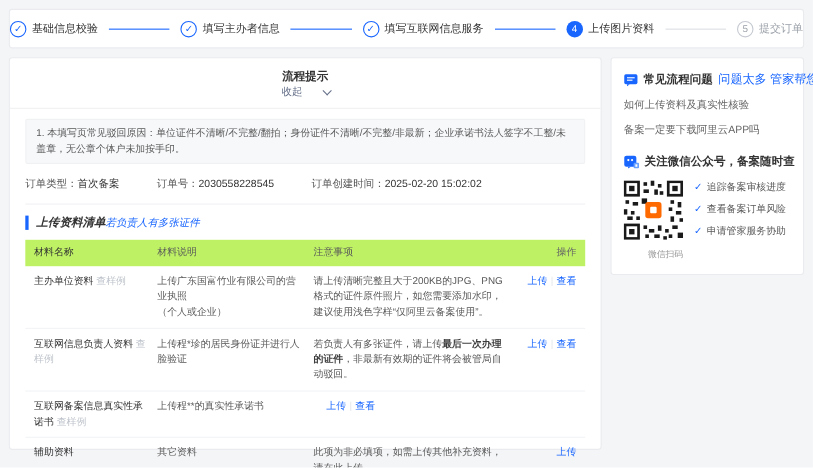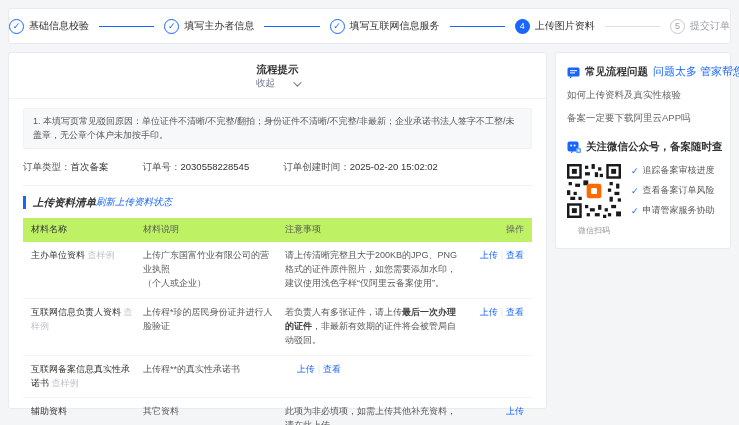--- a/index.html
+++ b/index.html
@@ -76,21 +76,21 @@
   .bold-seg { font-weight: bold; color: #3d3d3d; }
 
   
   .sb-head { display: flex; align-items: flex-end; gap: 5px; }
   .sb-title { font-size: 10.5px; font-weight: bold; color: #333; white-space: nowrap; }
   .sb-more { font-size: 11px; color: #1966ff; cursor: pointer; white-space: nowrap; }
   .sb-link { font-size: 9.5px; color: #666; margin-top: 10px; cursor: pointer; }
   .sb-sec2 { margin-top: 15px; }
   .qr-row { display: flex; margin-top: 10px; gap: 10px; }
   .qr-box { width: 54px; }
-  .qr-caption { font-size: 8px; color: #999; margin-top: 3px; text-align: center; }
+  .qr-caption { font-size: 8px; color: #999; margin-top: 3px; text-align: right; }
   .benefit { display: flex; align-items: center; gap: 4px; font-size: 9px; color: #595959; margin-bottom: 7px; }
   .check-mini { color: #1966ff; font-size: 9px; }
   .icon-sq { flex: 0 0 auto; }
 </style>
 </head>
 <body>
 
 <div class="page">
 
   <div class="stepper-card">
@@ -144,21 +144,21 @@
           <span>订单号：</span><b>2030558228545</b>
         </span>
         <span>
           <span>订单创建时间：</span><b>2025-02-20 15:02:02</b>
         </span>
       </div>
 
       <div class="list-section">
         <div class="list-head">
           <span class="list-title">上传资料清单</span>
-          <span class="refresh-link">刷新上传资料状态</span>
+          <span class="refresh-link">若负责人有多张证件</span>
         </div>
 
         <div class="table">
           <div class="trow thead">
             <span class="c-name">材料名称</span>
             <span class="c-desc">材料说明</span>
             <span class="c-note">注意事项</span>
             <span class="c-act">操作</span>
           </div>
 

